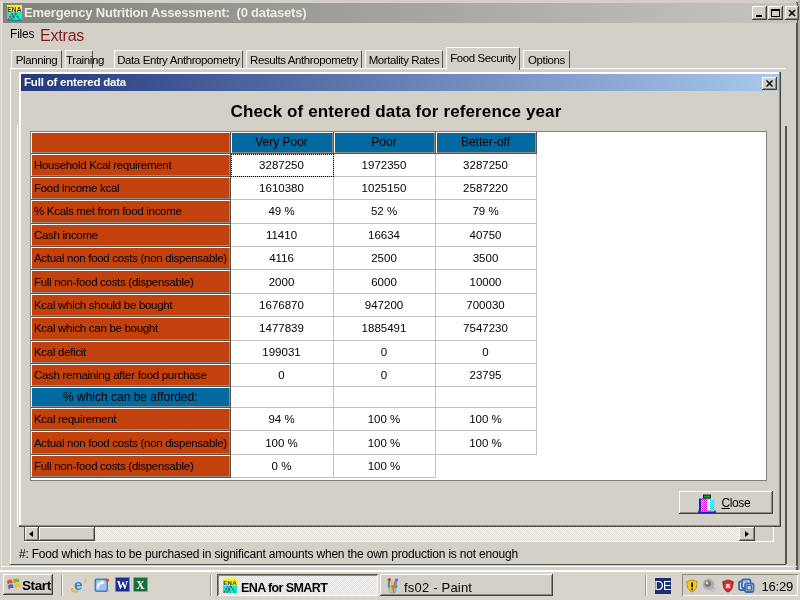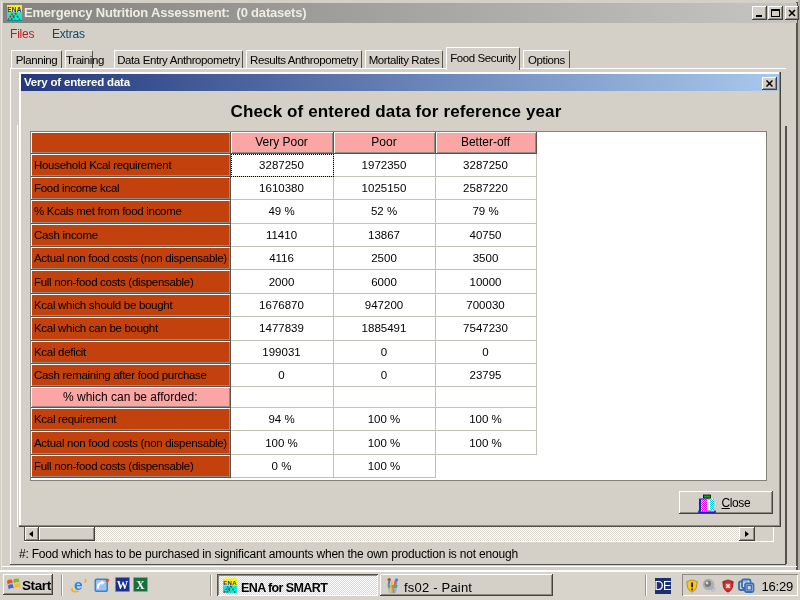--- a/index.html
+++ b/index.html
@@ -2,21 +2,21 @@
 <html><head><meta charset="utf-8">
 <style>
 *{margin:0;padding:0;box-sizing:border-box}
 html,body{width:800px;height:600px;overflow:hidden}
 body{background:#d4d0c8;font-family:"Liberation Sans",sans-serif;position:relative;color:#000}
 .ab{position:absolute}
 .btn3d{background:#d4d0c8;box-shadow:inset -1px -1px 0 #45423c,inset 1px 1px 0 #fff,inset -2px -2px 0 #8e8a82}
 .sunk{background:#d4d0c8;box-shadow:inset 1px 1px 0 #8e8a82,inset -1px -1px 0 #fff}
 .dither{background-image:conic-gradient(#fff 0 25%,#dad6ce 0 50%,#fff 0 75%,#dad6ce 0);background-size:2px 2px}
 .fx{background:#c2410c;border-right:1px solid #58554f;border-bottom:1px solid #58554f;box-shadow:inset 1px 1px 0 #faf8f4,inset -1px -1px 0 #908c84;display:flex;align-items:center;padding-left:3px;font-size:11.5px;letter-spacing:-0.3px;white-space:nowrap;overflow:hidden}
-.fh{background:#fca5a5;border-right:1px solid #58554f;border-bottom:1px solid #58554f;box-shadow:inset 1px 1px 0 #faf8f4,inset -1px -1px 0 #908c84;display:flex;align-items:center;justify-content:center;font-size:12px;letter-spacing:0px}
+.fh{background:#0369a1;border-right:1px solid #58554f;border-bottom:1px solid #58554f;box-shadow:inset 1px 1px 0 #faf8f4,inset -1px -1px 0 #908c84;display:flex;align-items:center;justify-content:center;font-size:12px;letter-spacing:0px}
 .dc{background:#fff;border-right:1px solid #c4c1bb;border-bottom:1px solid #c4c1bb;display:flex;align-items:center;justify-content:center;font-size:11.5px}
 .tab{position:absolute;top:49.5px;height:18.5px;background:#d4d0c8;border-top:1px solid #fff;border-left:1px solid #fff;border-right:1.5px solid #55524c;border-top-right-radius:2px;border-top-left-radius:1px;font-size:11.5px;letter-spacing:-0.4px;text-align:center;line-height:19px;white-space:nowrap}
 </style></head>
 <body>
 
 <div class="ab" style="left:0;top:0;width:800px;height:2px;background:#d4d0c8"></div>
 <div class="ab" style="left:1px;top:1px;width:1px;height:569px;background:#e8e5df"></div>
 <div class="ab" style="left:796px;top:2px;width:2px;height:568px;background:#56534d"></div>
 <div class="ab" style="left:798px;top:0;width:2px;height:570px;background:#b2aea6"></div>
 
@@ -33,42 +33,42 @@
 
 <div class="ab btn3d" style="left:752px;top:6px;width:15px;height:14px"></div>
 <div class="ab" style="left:756px;top:15px;width:6px;height:2px;background:#000"></div>
 <div class="ab btn3d" style="left:768px;top:6px;width:15px;height:14px"></div>
 <div class="ab" style="left:771px;top:9px;width:9px;height:8px;border:1px solid #000;border-top-width:2px"></div>
 <div class="ab btn3d" style="left:785px;top:6px;width:14px;height:14px"></div>
 <svg class="ab" style="left:788px;top:9px" width="8" height="8" viewBox="0 0 8 8">
     <path d="M1,1 L7,7 M7,1 L1,7" stroke="#000" stroke-width="1.6"></path>
   </svg>
 
-<div class="ab" style="left:10px;top:26.5px;font-size:12px;color:#b91c1c;letter-spacing:-0.2px">Files</div>
-<div class="ab" style="left:52px;top:26.5px;font-size:12px;color:#0c4a6e;letter-spacing:-0.2px">Extras</div>
+<div class="ab" style="left:10px;top:26.5px;font-size:12px;color:#000000;letter-spacing:-0.2px">Files</div>
+<div class="ab" style="left:40px;top:26.5px;font-size:16px;color:#7f1d1d;letter-spacing:-0.2px">Extras</div>
 
 <div class="ab" style="left:10px;top:68px;width:776px;height:1px;background:#fff"></div>
 <div class="ab" style="left:10px;top:68px;width:1px;height:496px;background:#fff"></div>
 <div class="ab" style="left:785px;top:126px;width:1.5px;height:438px;background:#55524c"></div>
 <div class="ab" style="left:10px;top:563.5px;width:776px;height:1.5px;background:#55524c"></div>
 <div class="ab" style="left:2px;top:566px;width:795px;height:1px;background:#fff"></div>
 
 <div class="tab" style="left:11px;width:51px">Planning</div>
 <div class="tab" style="left:65px;width:28px">Training</div>
 <div class="tab" style="left:114px;width:129px">Data Entry Anthropometry</div>
 <div class="tab" style="left:246px;width:116px">Results Anthropometry</div>
 <div class="tab" style="left:365px;width:78px">Mortality Rates</div>
 <div class="tab" style="left:523px;width:47px">Options</div>
 <div class="tab" style="left:446px;top:46.5px;height:23.5px;width:74px;border-bottom:none;z-index:3;line-height:20px">Food Security</div>
 
 <div class="ab" style="left:17px;top:125px;width:1px;height:402px;background:#fff"></div>
 
 <div class="ab" style="left:19px;top:72px;width:762px;height:455px;background:#d4d0c8;box-shadow:inset -1px -1px 0 #45423c,inset -2px -2px 0 #8e8a82,inset 2px 2px 0 #fff;z-index:5">
   <div class="ab" style="left:2px;top:2.4px;right:2px;height:17px;background:linear-gradient(90deg,#24397d,#a8c8ec)"></div>
-  <div class="ab" style="left:5px;top:4px;font-size:11.5px;font-weight:bold;color:#fff;letter-spacing:-0.2px">Very of entered data</div>
+  <div class="ab" style="left:5px;top:4px;font-size:11.5px;font-weight:bold;color:#fff;letter-spacing:-0.2px">Full of entered data</div>
   <div class="ab btn3d" style="right:4px;top:4.5px;width:15px;height:13px"></div>
   <svg class="ab" style="right:8px;top:7.5px" width="7" height="7" viewBox="0 0 7 7">
       <path d="M0.5,0.5 L6.5,6.5 M6.5,0.5 L0.5,6.5" stroke="#000" stroke-width="1.5"></path>
     </svg>
   <div class="ab" style="left:-4px;top:30px;width:100%;text-align:center;font-size:17px;font-weight:bold;letter-spacing:0.12px">Check of entered data for reference year</div>
 
   <div class="ab" style="left:11px;top:59px;width:737px;height:350px;border:1px solid #84807a;background:#fff">
     <div id="grid" style="position:absolute;left:0;top:0;display:grid;grid-template-columns:199.5px 103px 102px 101px;grid-template-rows:21.5px repeat(10,23.4px) 20.6px repeat(3,23.4px)">
       <div class="fx"></div>
         <div class="fh">Very Poor</div>
@@ -81,21 +81,21 @@
       <div class="fx">Food income kcal</div>
         <div class="dc">1610380</div>
         <div class="dc">1025150</div>
         <div class="dc">2587220</div>
       <div class="fx">% Kcals met from food income</div>
         <div class="dc">49 %</div>
         <div class="dc">52 %</div>
         <div class="dc">79 %</div>
       <div class="fx">Cash income</div>
         <div class="dc">11410</div>
-        <div class="dc">13867</div>
+        <div class="dc">16634</div>
         <div class="dc">40750</div>
       <div class="fx">Actual non food costs (non dispensable)</div>
         <div class="dc">4116</div>
         <div class="dc">2500</div>
         <div class="dc">3500</div>
       <div class="fx">Full non-food costs (dispensable)</div>
         <div class="dc">2000</div>
         <div class="dc">6000</div>
         <div class="dc">10000</div>
       <div class="fx">Kcal which should be bought</div>

